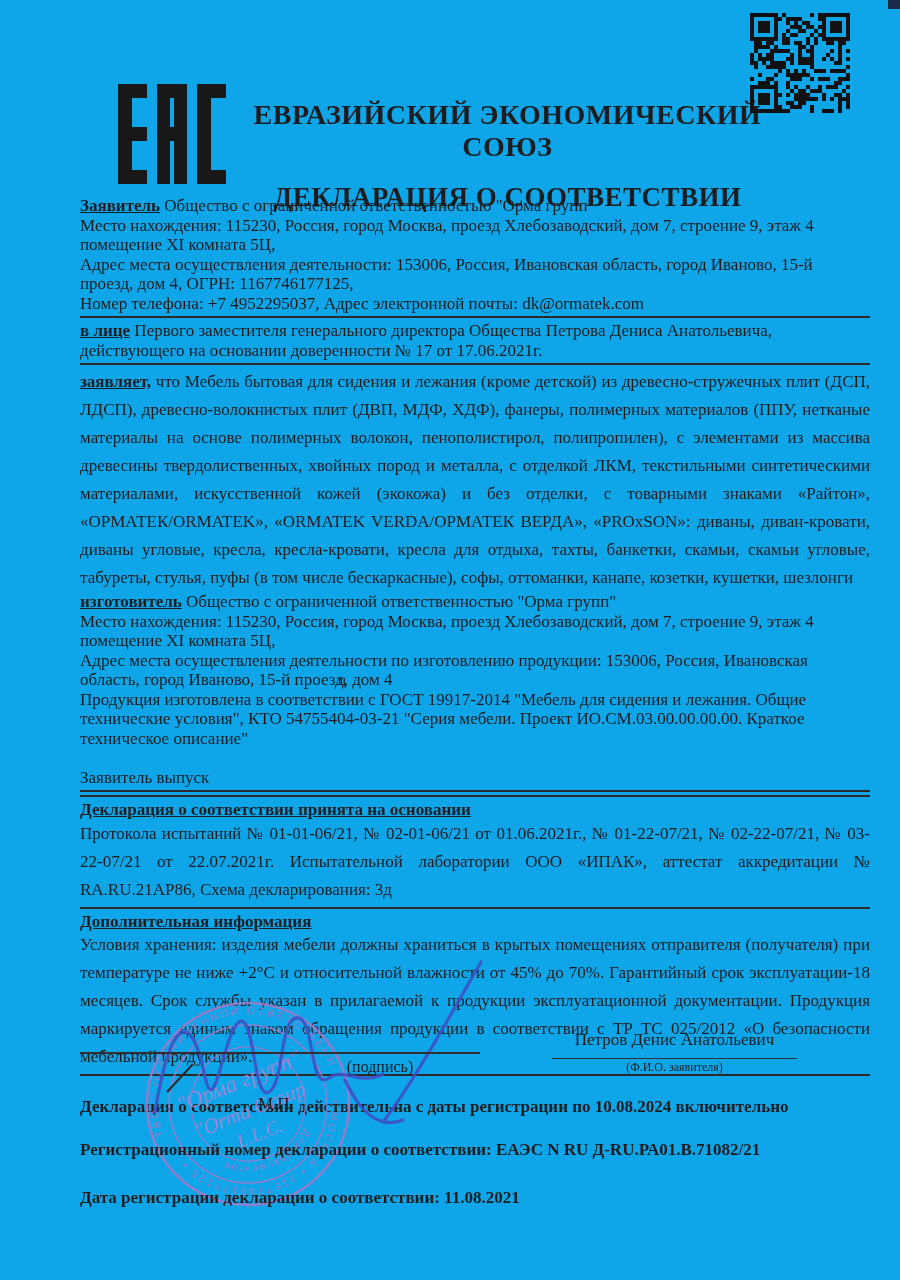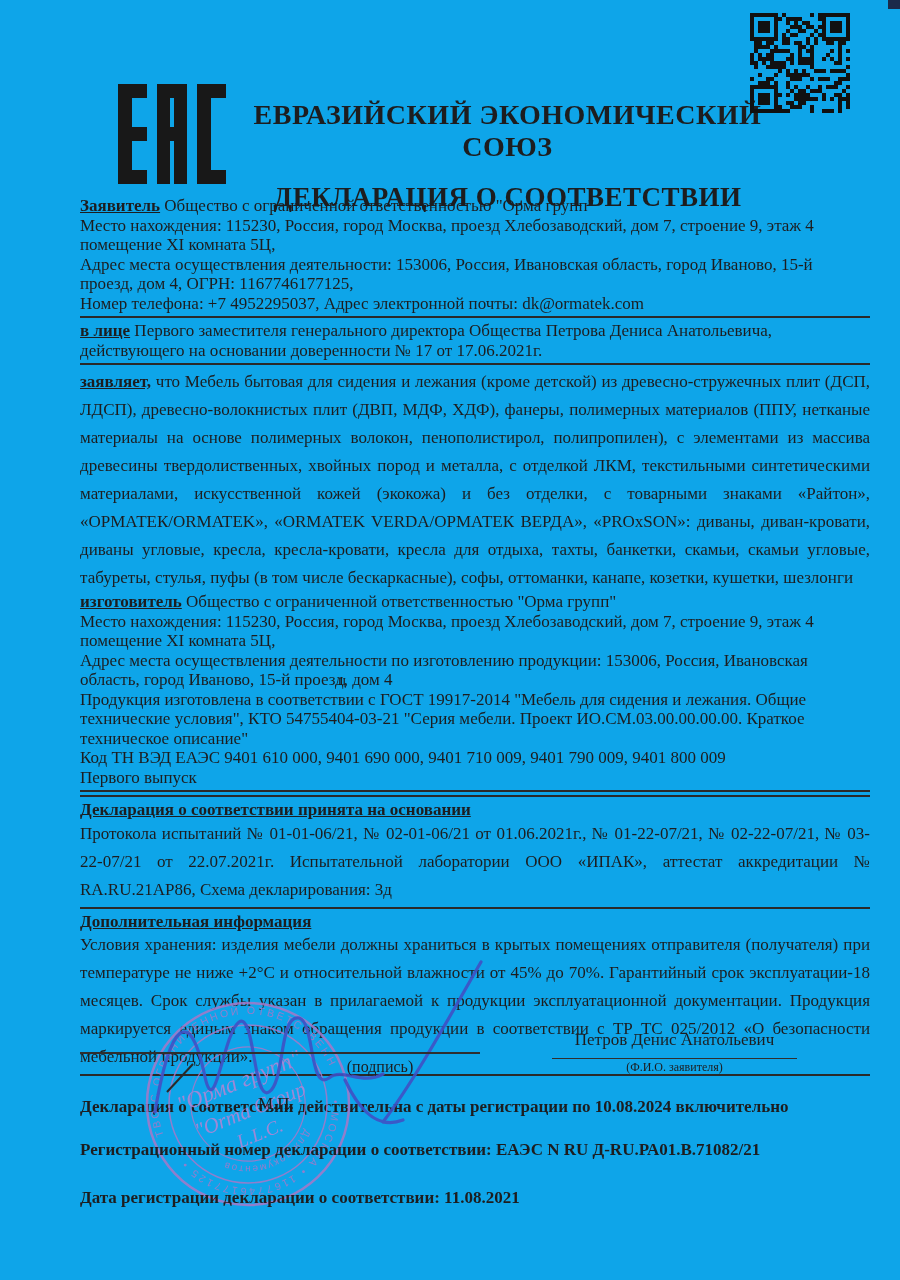--- a/index.html
+++ b/index.html
@@ -701,22 +701,22 @@
 
     <p class="para"><b class="lead">в лице</b> <span>Первого заместителя генерального директора Общества Петрова Дениса Анатольевича, действующего на основании доверенности № 17 от 17.06.2021г.</span></p>
     <hr class="rule">
 
     <p class="para just"><b class="lead">заявляет,</b> <span>что Мебель бытовая для сидения и лежания (кроме детской) из древесно-стружечных плит (ДСП, ЛДСП), древесно-волокнистых плит (ДВП, МДФ, ХДФ), фанеры, полимерных материалов (ППУ, нетканые материалы на основе полимерных волокон, пенополистирол, полипропилен), с элементами из массива древесины твердолиственных, хвойных пород и металла, с отделкой ЛКМ, текстильными синтетическими материалами, искусственной кожей (экокожа) и без отделки, с товарными знаками «Райтон», «ОРМАТЕК/ORMATEK», «ORMATEK VERDA/ОРМАТЕК ВЕРДА», «PROxSON»: диваны, диван-кровати, диваны угловые, кресла, кресла-кровати, кресла для отдыха, тахты, банкетки, скамьи, скамьи угловые, табуреты, стулья, пуфы (в том числе бескаркасные), софы, оттоманки, канапе, козетки, кушетки, шезлонги</span></p>
 
     <p class="para"><b class="lead">изготовитель</b> <span>Общество с ограниченной ответственностью "Орма групп"</span><br>
       <span>Место нахождения: 115230, Россия, город Москва, проезд Хлебозаводский, дом 7, строение 9, этаж 4 помещение XI комната 5Ц,</span><br>
       <span>Адрес места осуществления деятельности по изготовлению продукции: 153006, Россия, Ивановская область, город Иваново, 15-й проезд, дом 4</span><br>
       <span>Продукция изготовлена в соответствии с ГОСТ 19917-2014 "Мебель для сидения и лежания. Общие технические условия", КТО 54755404-03-21 "Серия мебели. Проект ИО.СМ.03.00.00.00.00. Краткое техническое описание"</span><br>
-      <span>Код ТН ВЭД ЕАЭС  9401 610 000, 9401 690 000, 9401 710 009, 9401 790 009, 9401 800 009</span><br>
-      <span>Первого выпуск</span>
+      <br>
+      <span>Заявитель выпуск</span>
     </p>
     <hr class="rule">
 
     <hr class="rule">
 
     <p class="para"><b class="lead">Декларация о соответствии принята на основании</b></p>
     <p class="para just"><span>Протокола испытаний № 01-01-06/21, № 02-01-06/21 от 01.06.2021г., № 01-22-07/21, № 02-22-07/21, № 03-22-07/21 от 22.07.2021г. Испытательной лаборатории ООО «ИПАК», аттестат аккредитации № RA.RU.21АР86, Схема декларирования: 3д</span></p>
     <hr class="rule">
 
     <p class="para"><b class="lead">Дополнительная информация</b></p>

